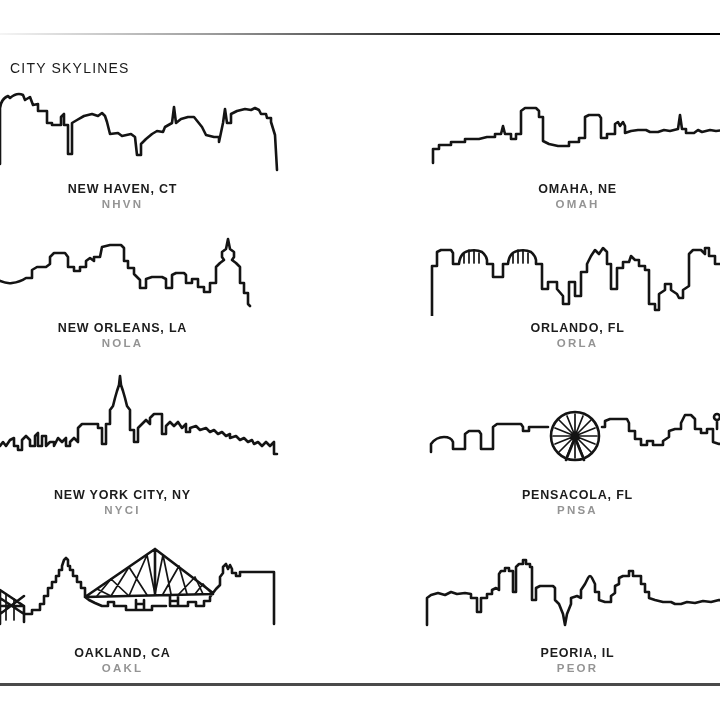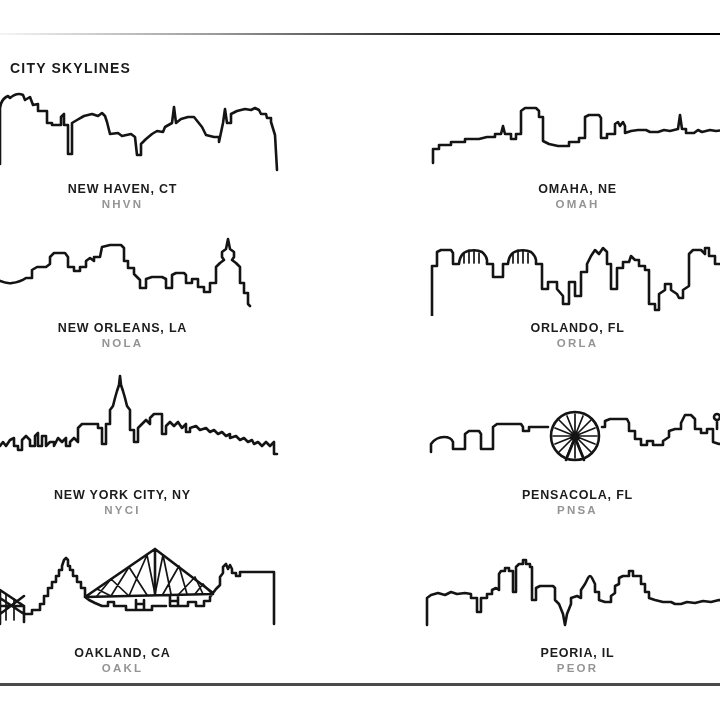--- a/index.html
+++ b/index.html
@@ -11,21 +11,21 @@
   .top-rule{
     position:absolute;left:0;top:33px;width:720px;height:2px;
     background:linear-gradient(to right, rgba(0,0,0,0.04) 0%, #9a9a9a 30%, #1a1a1a 62%, #000 100%);
   }
   .bottom-rule{
     position:absolute;left:0;top:683px;width:720px;height:3px;
     background:#4a4a4a;
   }
   .page-title{
     position:absolute;left:10px;top:60px;
-    font-size:14px;font-weight:bold;letter-spacing:1.2px;color:#1a1a1a;
+    font-size:14px;font-weight:normal;letter-spacing:1.2px;color:#1a1a1a;
   }
   .cell{position:absolute;width:365px;}
   .col-left{left:-60px;}
   .col-right{left:395px;}
   .row1{top:88px;}
   .row2{top:236px;}
   .row3{top:374px;}
   .row4{top:540px;}
   .cell svg{display:block;width:365px;}
   .row1 svg{height:92px;}

